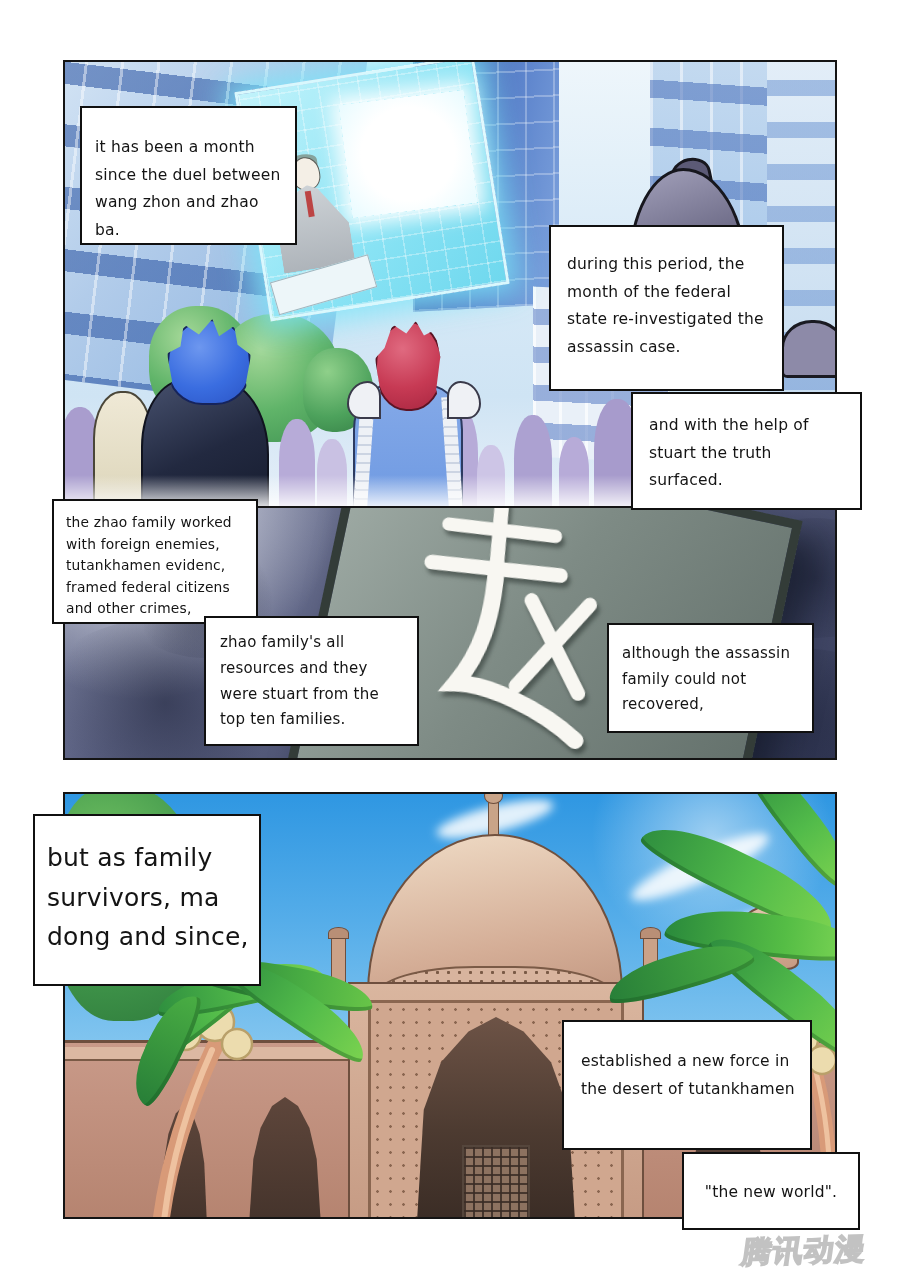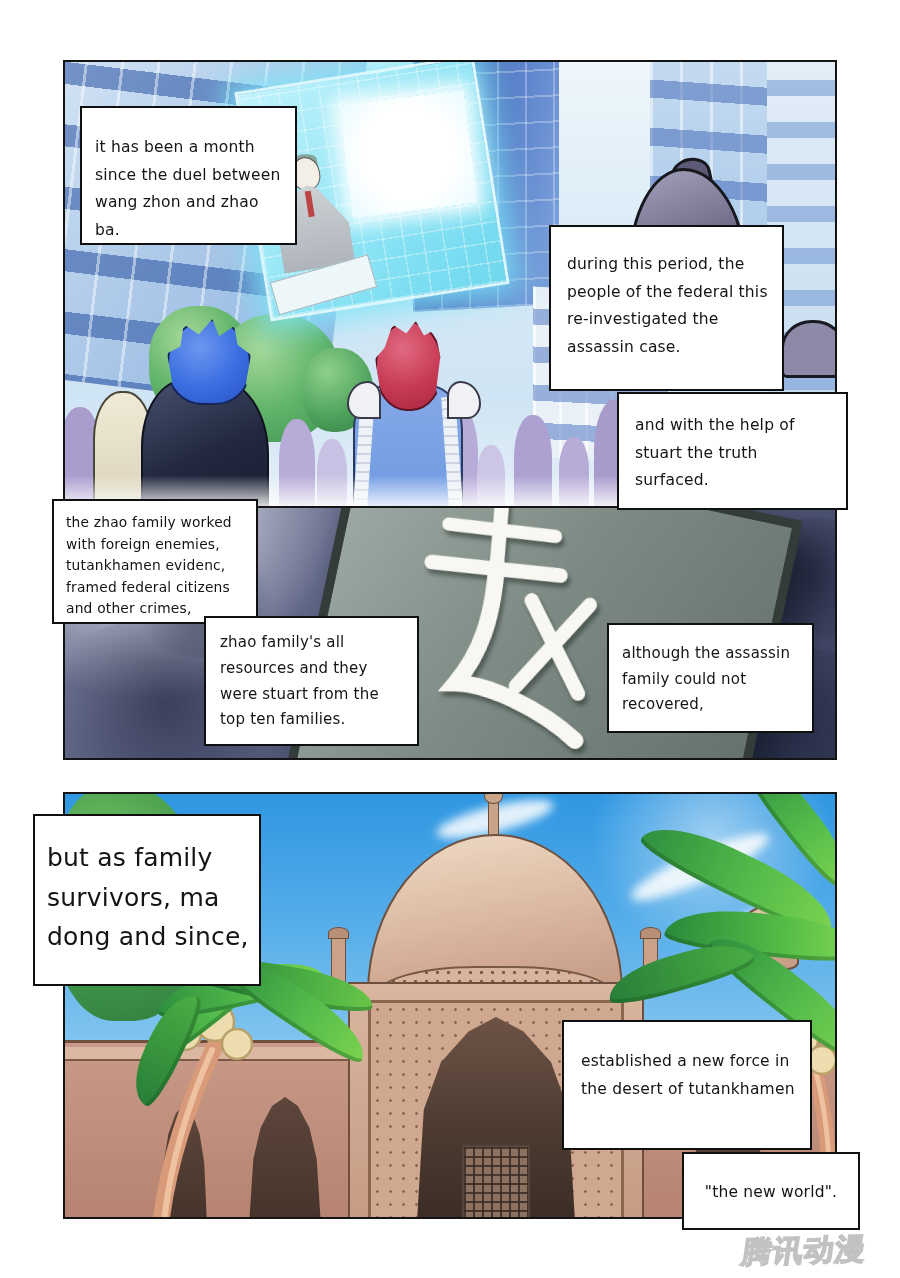--- a/index.html
+++ b/index.html
@@ -18,21 +18,21 @@
   #panel-desert{left:63px;top:792px;width:774px;height:427px;
     background:
       radial-gradient(circle at 84% 10%,rgba(255,255,255,.5) 0%,rgba(255,255,255,0) 16%),
       linear-gradient(180deg,#2f97e2 0%,#55ade9 30%,#8fccf1 68%,#c6e6f7 100%);}
 
   
   .bubble{position:absolute;background:#ffffff;border:2px solid #101010;color:#141414;
     box-sizing:border-box;z-index:40;line-height:1.78;letter-spacing:0.2px;}
   #b1{left:80px;top:74px;width:217px;height:139px;font-size:15.5px;padding:26px 12px 0 13px;margin-top:32px;}
   #b2{left:549px;top:225px;width:235px;height:166px;font-size:15.5px;padding:24px 12px 0 16px;}
-  #b3{left:617px;top:392px;width:231px;height:118px;font-size:15.5px;padding:18px 12px 0 16px;}
+  #b3{left:631px;top:392px;width:231px;height:118px;font-size:15.5px;padding:18px 12px 0 16px;}
   #b4{left:52px;top:499px;width:206px;height:125px;font-size:13.8px;padding:11px 8px 0 12px;line-height:1.56;}
   #b5{left:204px;top:616px;width:215px;height:130px;font-size:15px;padding:12px 10px 0 14px;line-height:1.72;}
   #b6{left:607px;top:623px;width:207px;height:110px;font-size:15px;padding:16px 10px 0 13px;line-height:1.7;}
   #b7{left:33px;top:814px;width:228px;height:172px;font-size:25px;padding:22px 10px 0 12px;line-height:1.58;}
   #b8{left:562px;top:1020px;width:250px;height:130px;font-size:15.5px;padding:26px 14px 0 17px;}
   #b9{left:682px;top:1152px;width:178px;height:78px;font-size:15.5px;padding:25px 0 0 0;text-align:center;}
 
   
   #panel-city *{position:absolute;}
   .bld-left{left:-34px;top:-24px;width:316px;height:356px;transform:rotate(7deg);
@@ -347,21 +347,21 @@
   <div class="frond palm-l4"></div>
   <div class="frond palm-l5"></div>
   <div class="frond palm-r1"></div>
   <div class="frond palm-r2"></div>
   <div class="frond palm-r3"></div>
   <div class="frond palm-r4"></div>
   <div class="frond palm-r5"></div>
 </div>
 
 <div class="bubble" id="b1">it has been a month since the duel between wang zhon and zhao ba.</div>
-<div class="bubble" id="b2">during this period, the people of the federal this re-investigated the assassin case.</div>
+<div class="bubble" id="b2">during this period, the month of the federal state re-investigated the assassin case.</div>
 <div class="bubble" id="b3">and with the help of stuart the truth surfaced.</div>
 <div class="bubble" id="b4">the zhao family worked with foreign enemies, tutankhamen evidenc, framed federal citizens and other crimes,</div>
 <div class="bubble" id="b5">zhao family's all resources and they were stuart from the top ten families.</div>
 <div class="bubble" id="b6">although the assassin family could not recovered,</div>
 <div class="bubble" id="b7">but as family survivors, ma dong and since,</div>
 <div class="bubble" id="b8">established a new force in the desert of tutankhamen</div>
 <div class="bubble" id="b9">"the new world".</div>
 
 <div class="watermark">腾讯动漫</div>
 

